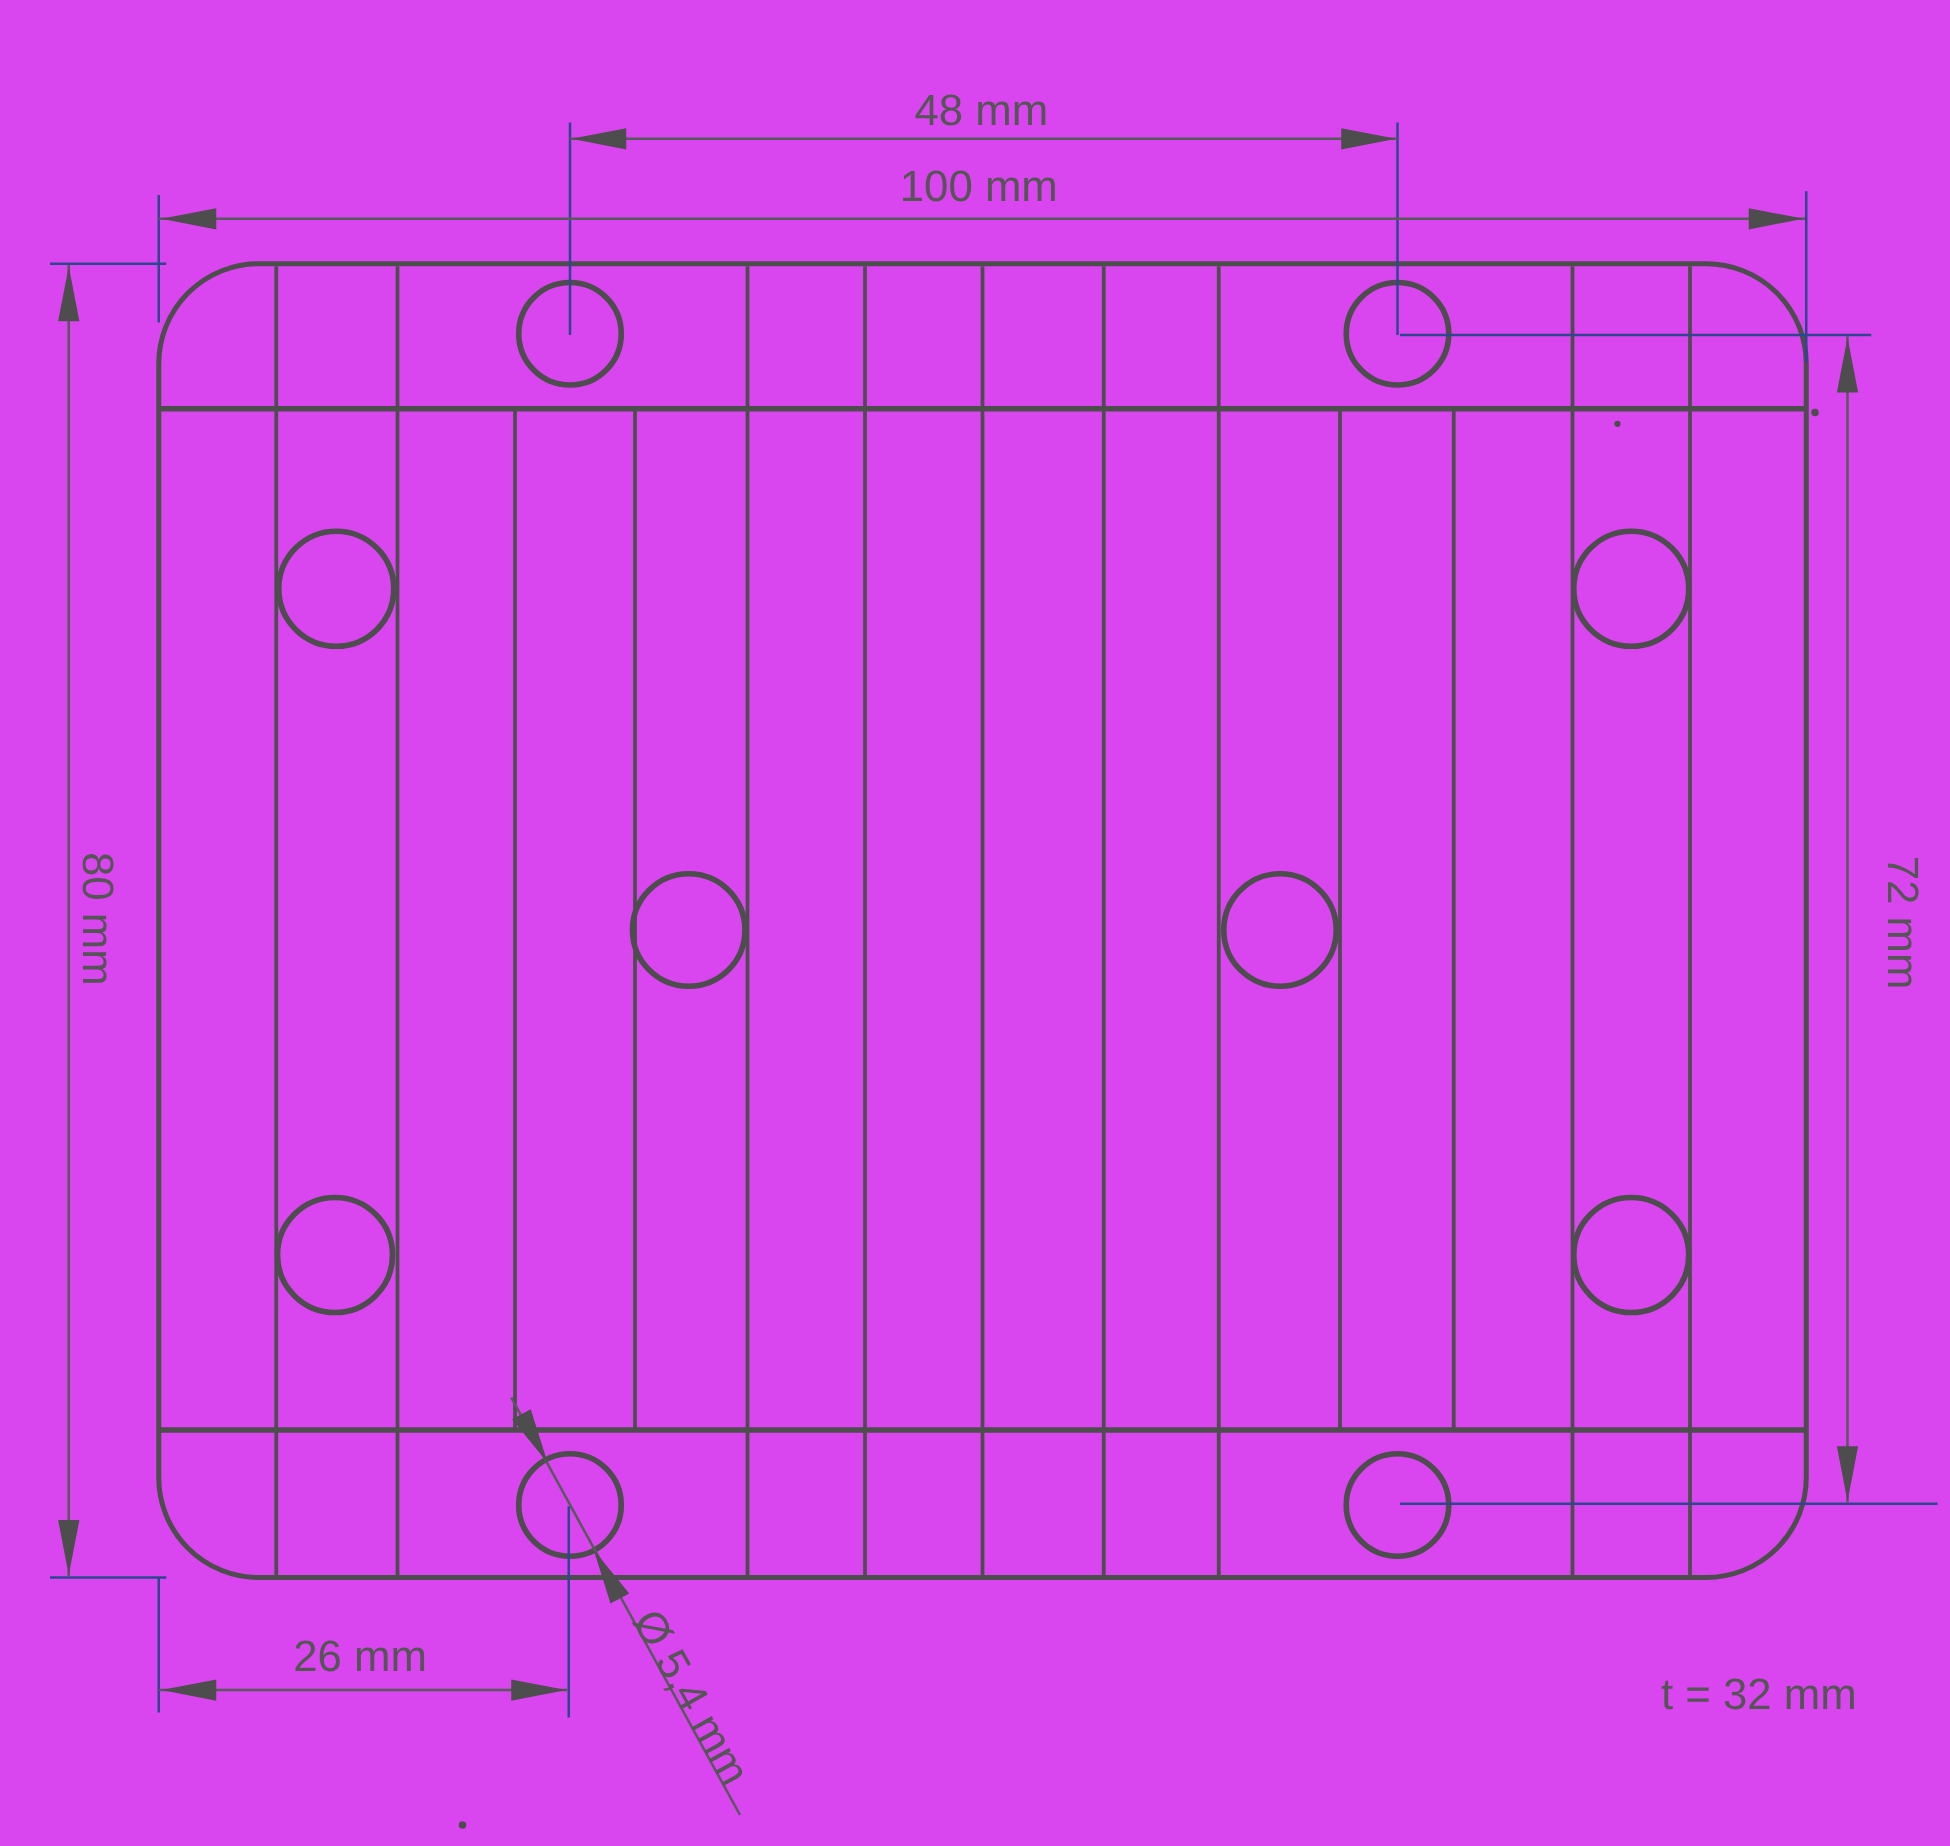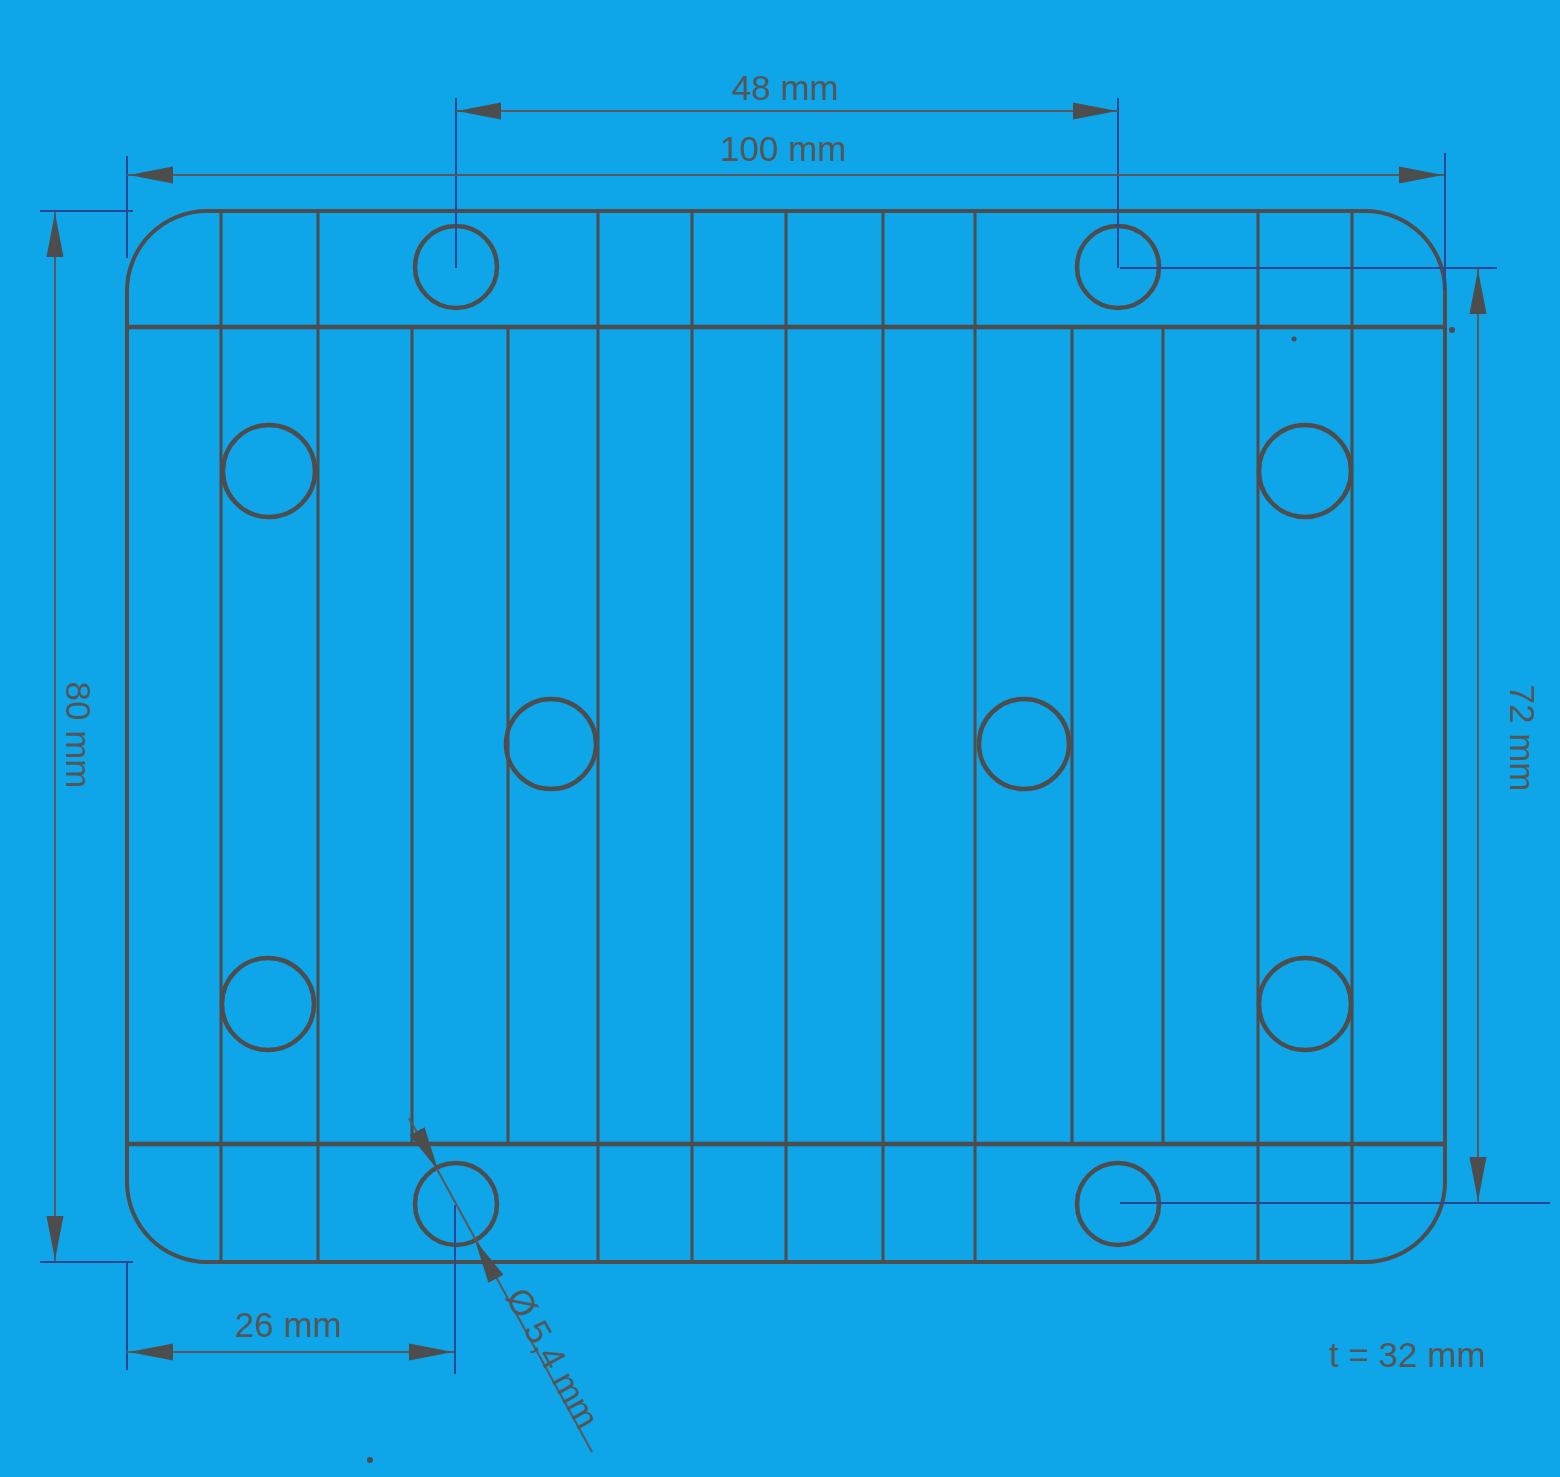--- a/index.html
+++ b/index.html
@@ -4,21 +4,21 @@
 <style>
   html, body {
     margin: 0;
     padding: 0;
     background: #ffffff;
   }
   #canvas {
     position: relative;
     width: 1560px;
     height: 1477px;
-    background: #0ea5e9;
+    background: #d946ef;
     overflow: hidden;
     font-family: "Liberation Sans", sans-serif;
   }
   svg { display: block; }
   .objline   { stroke: #4d4d4d; fill: none; }
   .thinline  { stroke: #58595b; stroke-width: 2; fill: none; }
   .extline   { stroke: #2c4790; stroke-width: 2; fill: none; }
   .arrow     { fill: #4d4d4d; stroke: none; }
   .dimtext   { fill: #555555; font-size: 35px; font-family: "Liberation Sans", sans-serif; }
   .speck     { fill: #4d4d4d; stroke: none; }

